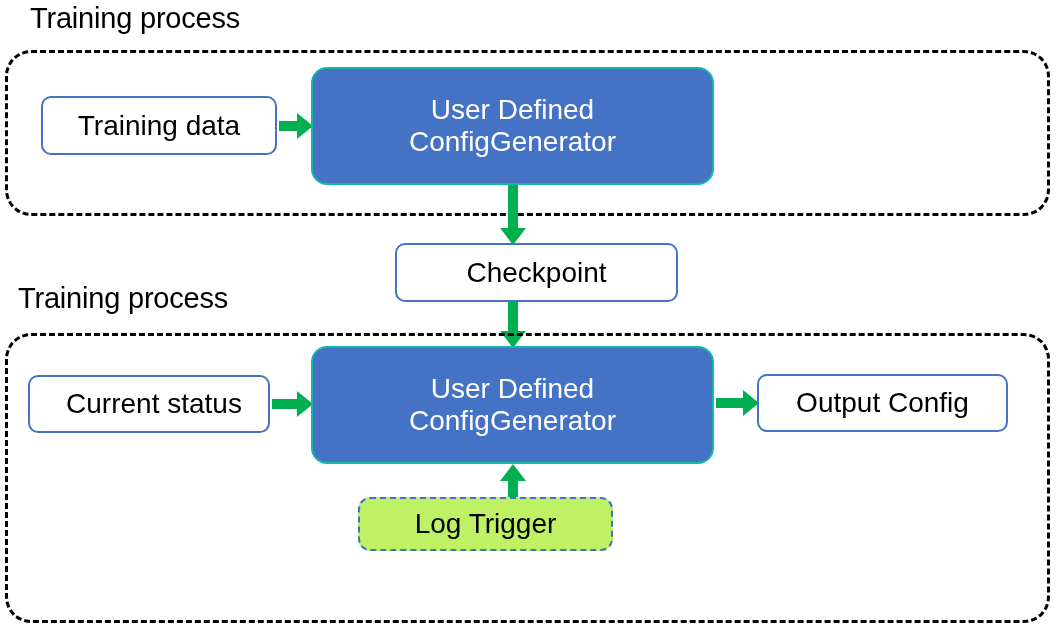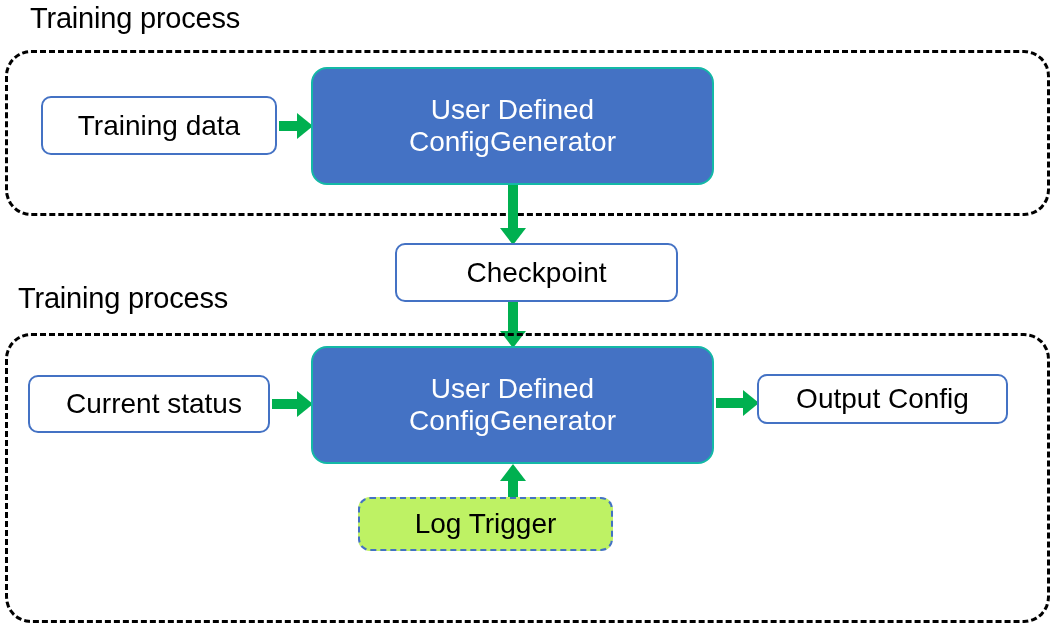--- a/index.html
+++ b/index.html
@@ -67,21 +67,21 @@
     color: #000000;
     font-size: 28px;
     border-radius: 12px;
   }
 
   #training-data-box  { left: 41px;  top: 96px;  width: 236px; height: 59px; }
   #train-generator    { left: 311px; top: 67px;  width: 403px; height: 118px; }
   #checkpoint-box     { left: 395px; top: 243px; width: 283px; height: 59px; }
   #current-status-box { left: 28px;  top: 375px; width: 242px; height: 58px; padding-left: 10px; }
   #infer-generator    { left: 311px; top: 346px; width: 403px; height: 118px; }
-  #output-config-box  { left: 757px; top: 374px; width: 251px; height: 50px; }
+  #output-config-box  { left: 757px; top: 374px; width: 251px; height: 58px; }
   #log-trigger-box    { left: 358px; top: 497px; width: 255px; height: 54px; z-index: 3; }
   #clock-trigger-box  { left: 431px; top: 550px; width: 259px; height: 53px; z-index: 4; }
 
   
   .arrow { position: absolute; }
 
   .arrow-right .shaft {
     position: absolute;
     left: 0; top: 50%;
     transform: translateY(-50%);

